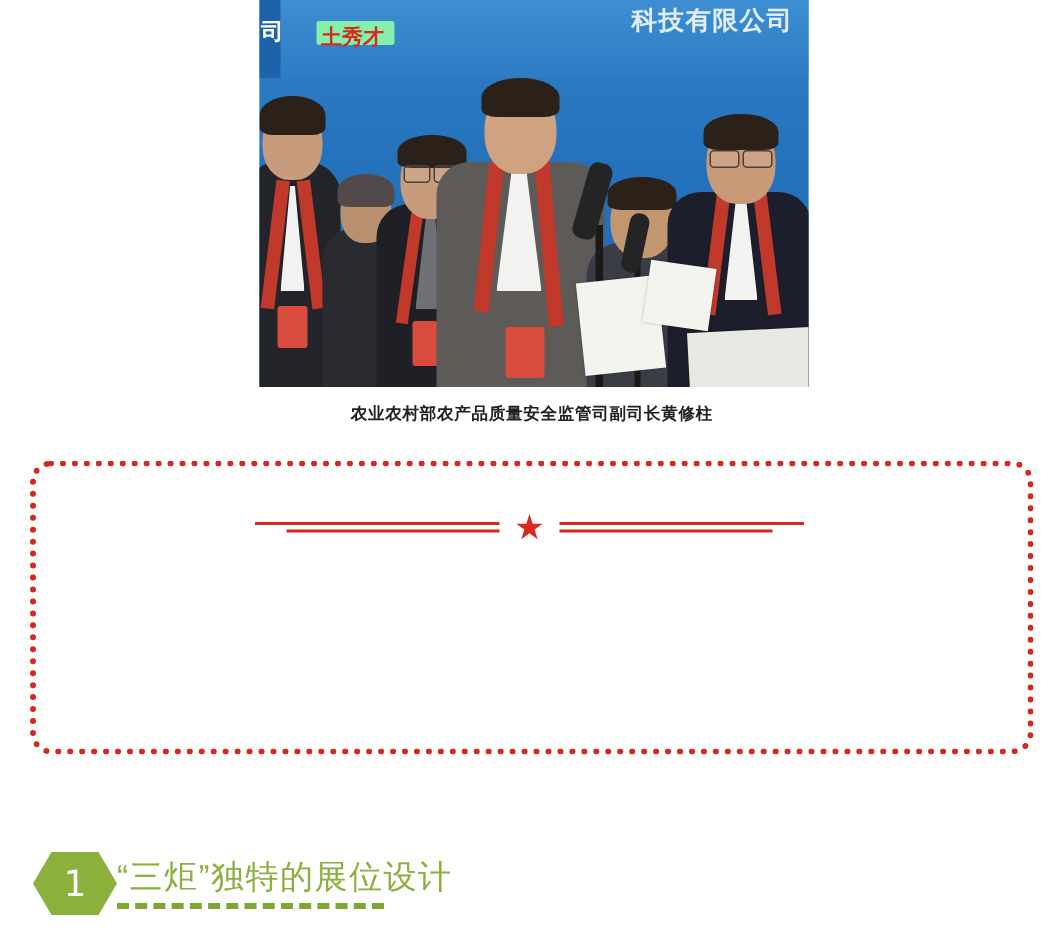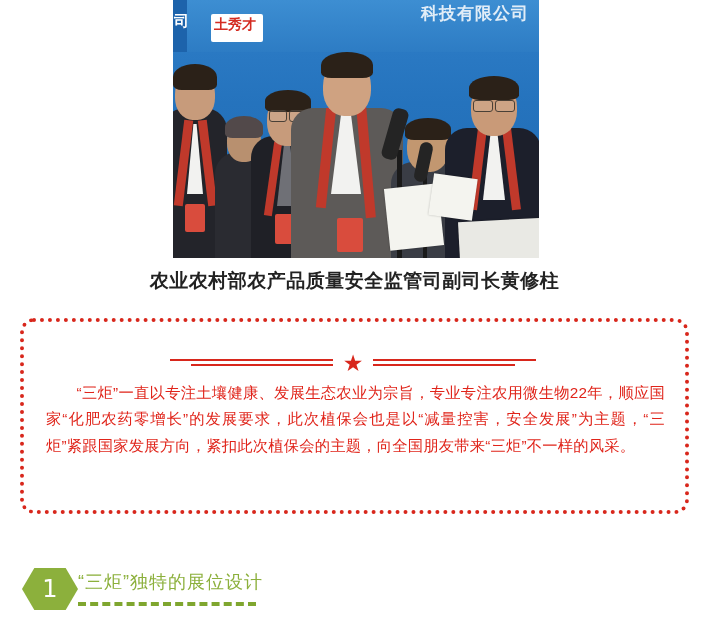--- a/index.html
+++ b/index.html
@@ -66,22 +66,22 @@
     opacity: .85;
     letter-spacing: 1px;
     white-space: nowrap;
     font-family: "DejaVu Sans", sans-serif;
   }
   .ph-logo {
     position: absolute;
     left: 38px;
     top: 14px;
     width: 52px;
-    height: 28px;
-    background: #ffffff;
+    height: 16px;
+    background: #86efac;
     border-radius: 2px;
   }
   .ph-logo span {
     position: absolute;
     left: 3px; top: 2px;
     font-size: 14px;
     font-weight: 700;
     color: #d42b21;
     letter-spacing: 0px;
     font-family: "DejaVu Sans", sans-serif;
@@ -145,21 +145,21 @@
     border-radius: 6px;
   }
   .paper {
     position: absolute;
     background: #f4f4ef;
     box-shadow: 0 0 2px rgba(0,0,0,.25);
   }
 
   .photo-caption {
     margin-top: 11px;
-    font-size: 19px;
+    font-size: 11px;
     font-weight: 700;
     color: #222222;
     letter-spacing: .5px;
     line-height: 1.3;
   }
 
   
   .red-box-wrap {
     position: relative;
     margin: 24px 20px 0 20px;
@@ -261,21 +261,21 @@
     text-align: center;
     color: #ffffff;
     font-size: 24px;
     font-weight: 400;
     font-family: "DejaVu Sans", sans-serif;
   }
   .green-title {
     position: absolute;
     left: 56px;
     top: 4px;
-    font-size: 18px;
+    font-size: 22px;
     color: #8cb03c;
     letter-spacing: 1px;
     white-space: nowrap;
   }
   .green-dash {
     position: absolute;
     left: 56px;
     top: 36px;
     width: 178px;
     height: 0;
@@ -370,21 +370,20 @@
   <div class="red-box"></div>
 
   <div class="divider">
     <div class="div-line dl-left-top"></div>
     <div class="div-line dl-left-bot"></div>
     <div class="star">★</div>
     <div class="div-line dl-right-top"></div>
     <div class="div-line dl-right-bot"></div>
   </div>
 
-  <div class="red-para">“三炬”一直以专注土壤健康、发展生态农业为宗旨，专业专注农用微生物22年，顺应国家“化肥农药零增长”的发展要求，此次植保会也是以“减量控害，安全发展”为主题，“三炬”紧跟国家发展方向，紧扣此次植保会的主题，向全国朋友带来“三炬”不一样的风采。</div>
 </div>
 
 <div class="green-section">
   <div class="hexbox">
     <div class="hex"></div>
     <div class="hex-num">1</div>
   </div>
   <div class="green-title">“三炬”独特的展位设计</div>
   <div class="green-dash"></div>
 </div>

